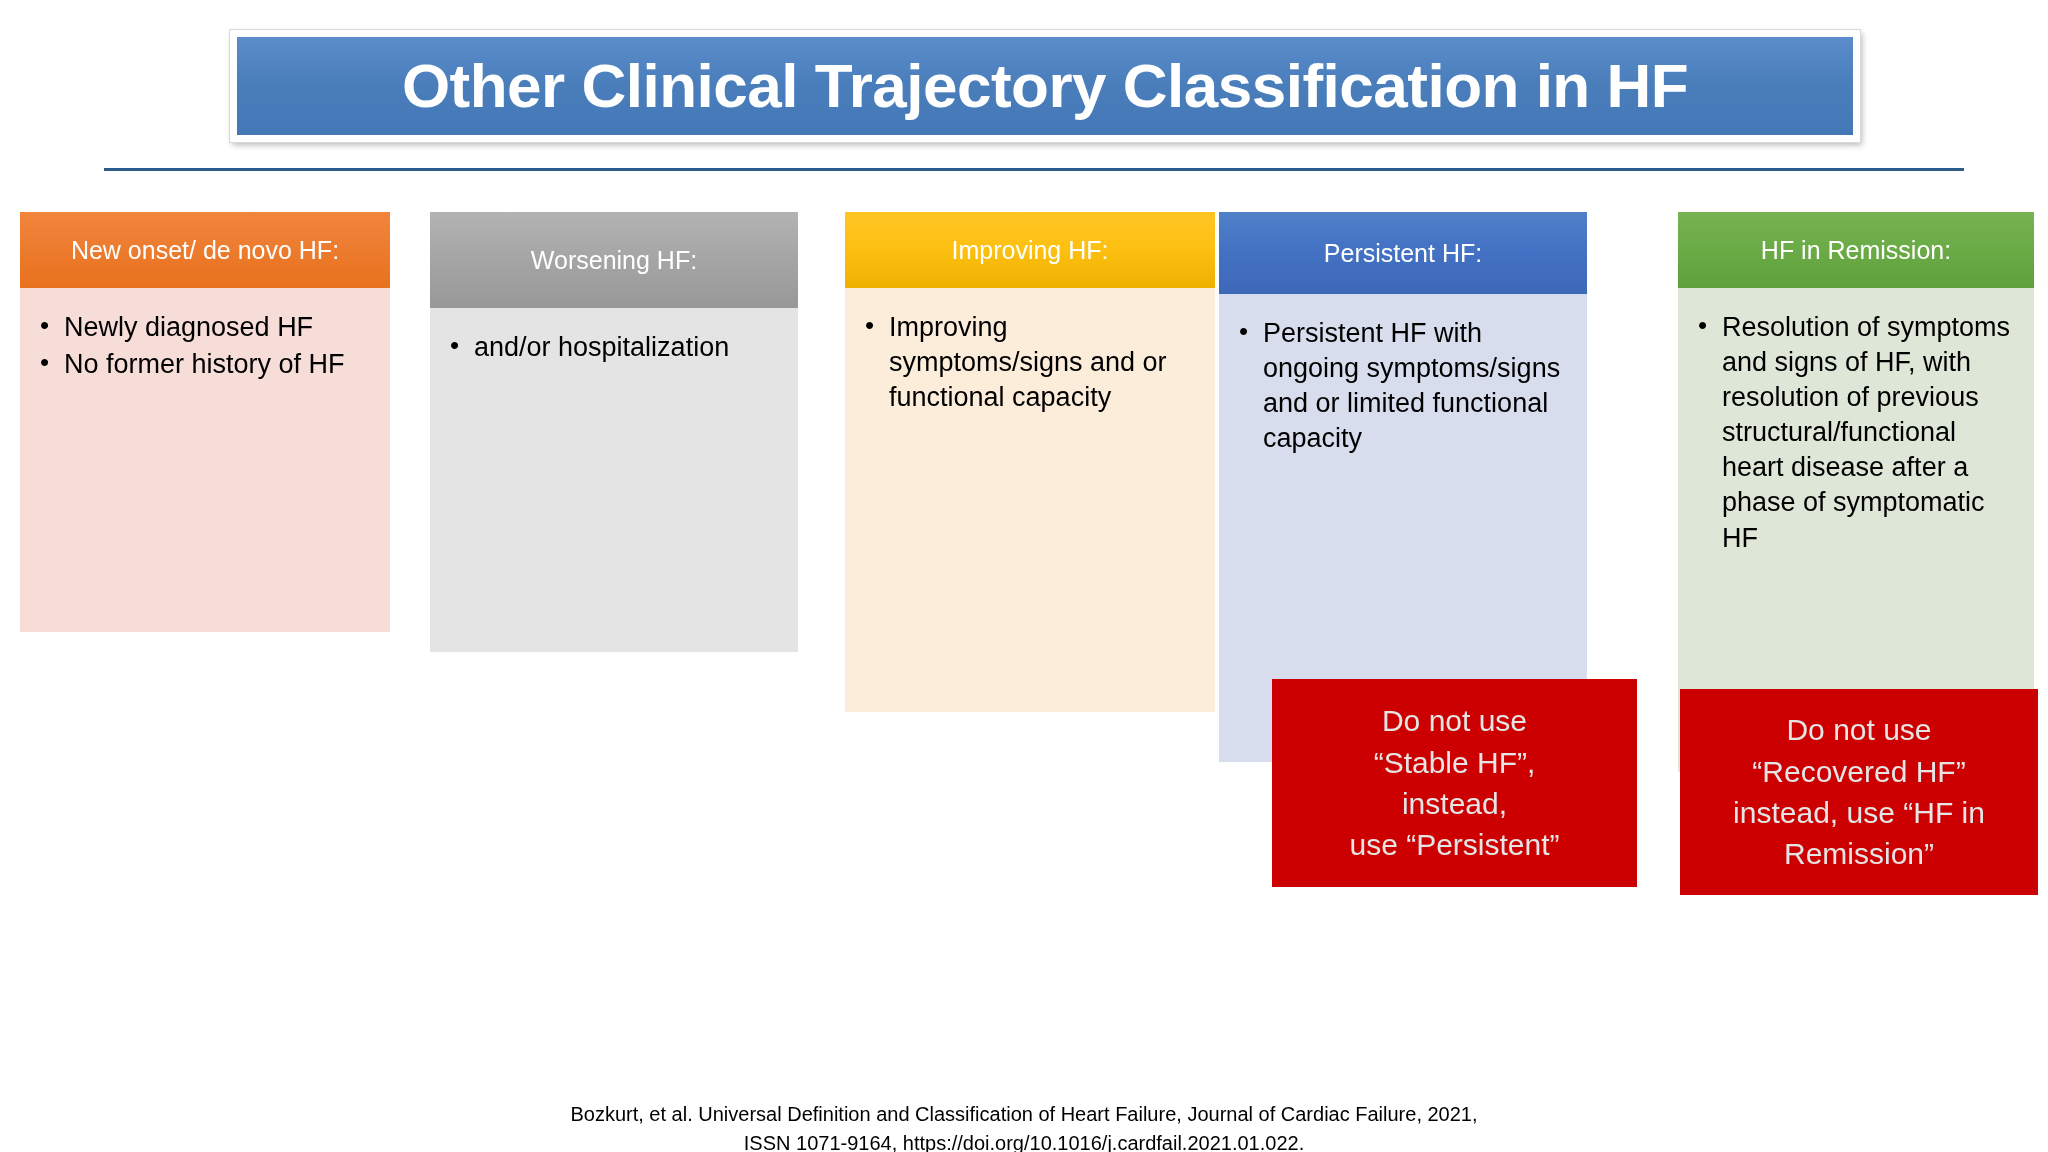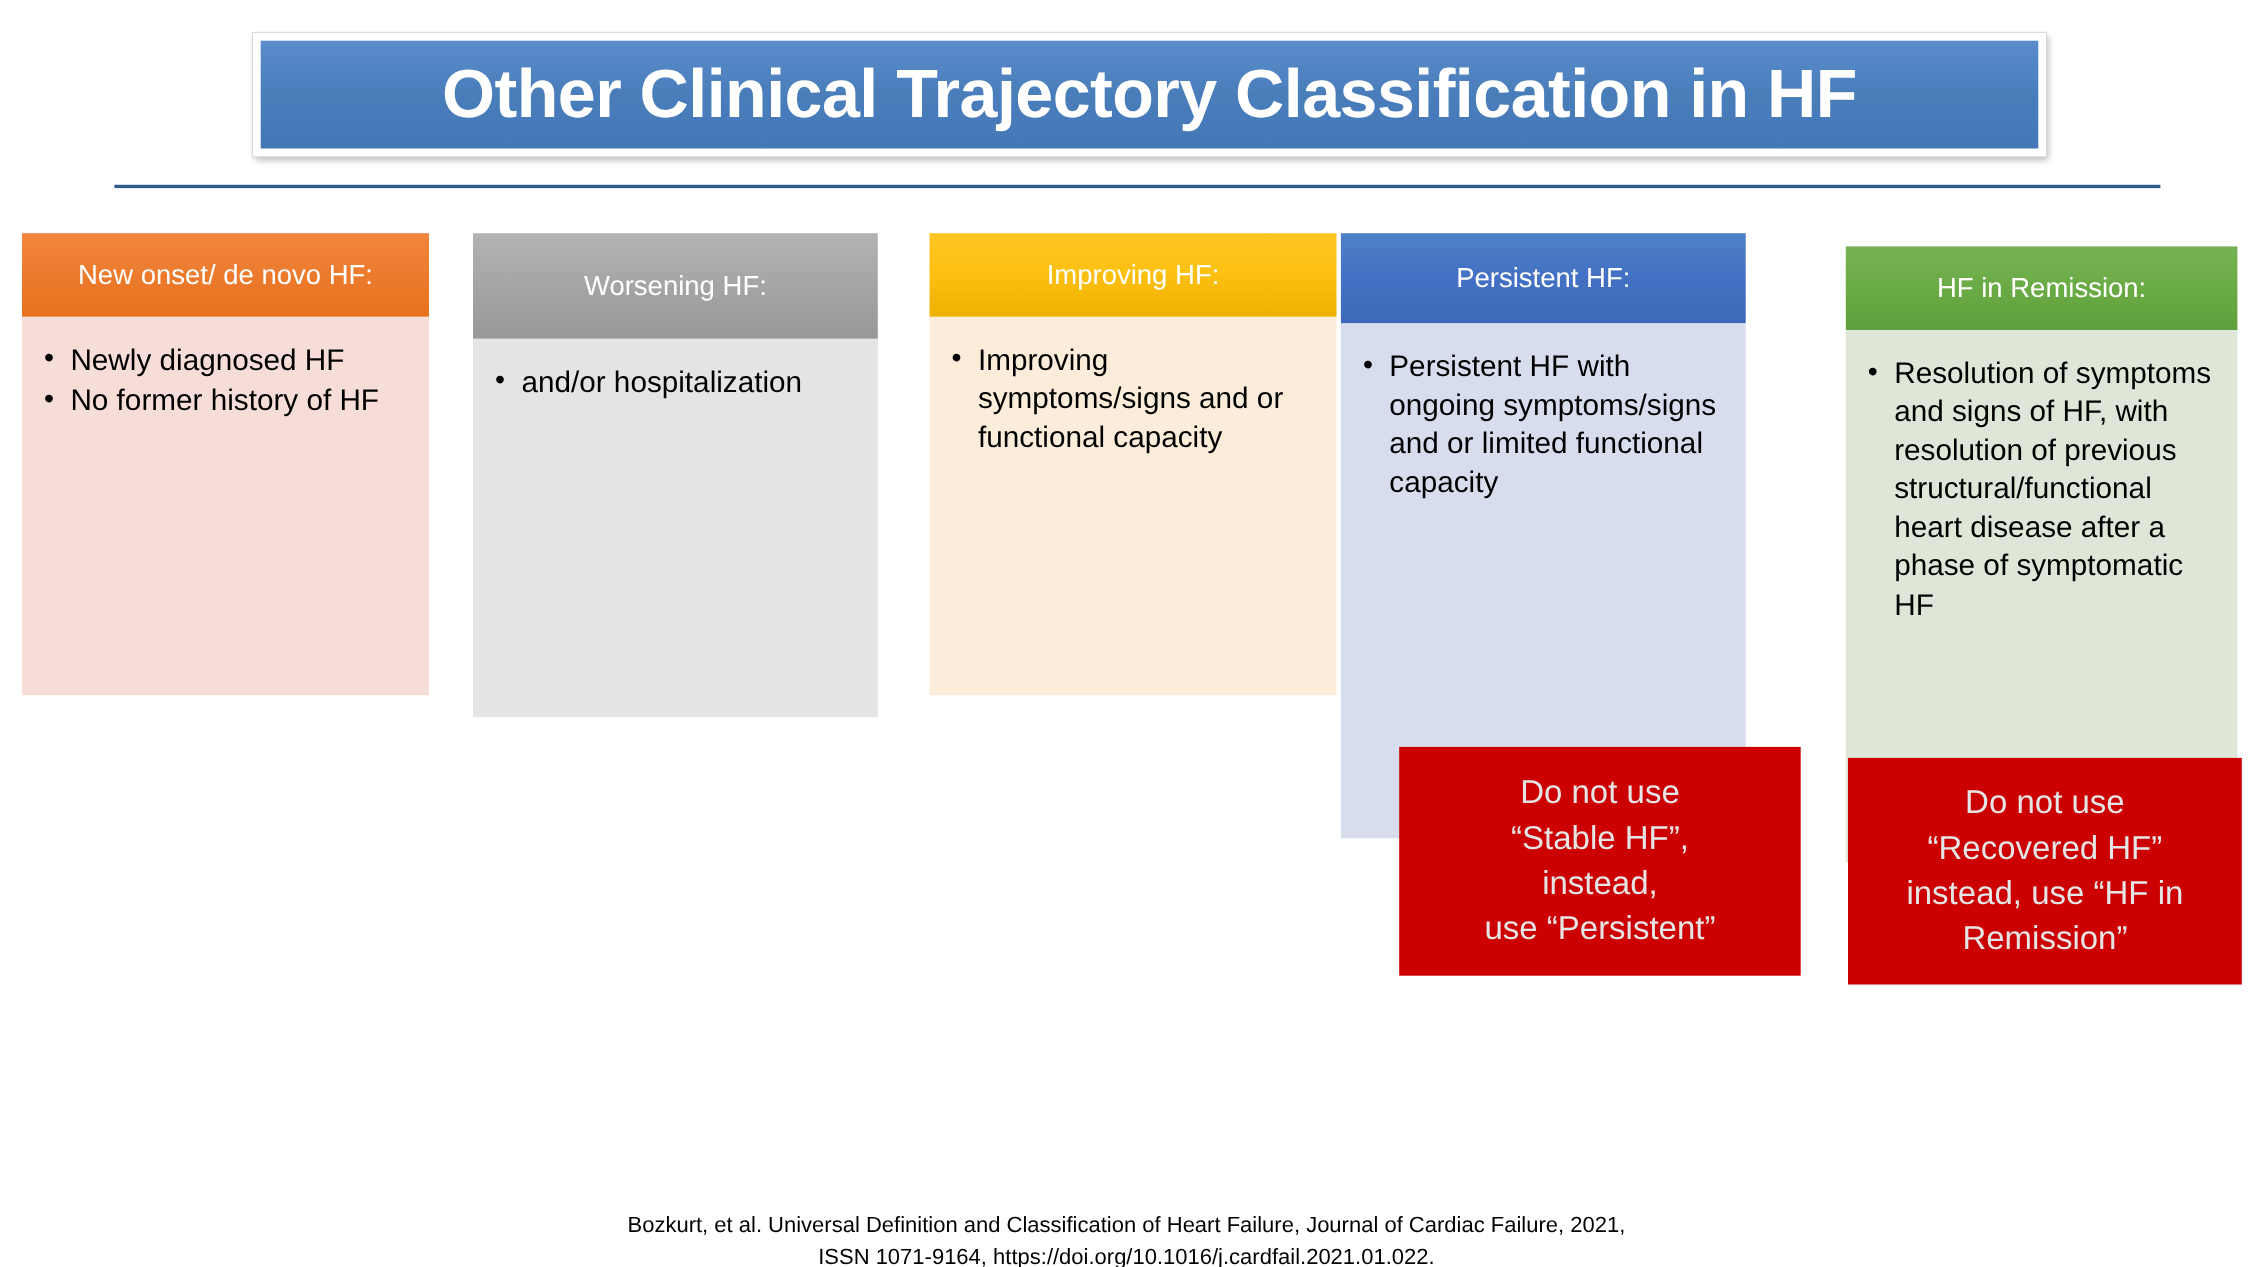--- a/index.html
+++ b/index.html
@@ -119,35 +119,35 @@
     height: 344px;
     background: #e4e4e4;
   }
 
   #col-improving { left: 845px; width: 370px; }
   #col-improving .col-header {
     height: 76px;
     background: linear-gradient(180deg, #ffc523 0%, #fdc113 45%, #efb100 100%);
   }
   #col-improving .col-body {
-    height: 344px;
+    height: 424px;
     background: #fceddb;
   }
 
   #col-persistent { left: 1219px; width: 368px; }
   #col-persistent .col-header {
     height: 82px;
     background: linear-gradient(180deg, #4f81c7 0%, #4472c4 45%, #3c68b8 100%);
   }
   #col-persistent .col-body {
     height: 468px;
     background: #d8ddee;
   }
 
-  #col-remission { left: 1678px; width: 356px; margin-top: 12px; }
+  #col-remission { left: 1678px; width: 356px; }
   #col-remission .col-header {
     height: 76px;
     background: linear-gradient(180deg, #76b252 0%, #6cac47 45%, #60a03c 100%);
   }
   #col-remission .col-body {
     height: 484px;
     background: #dde6d7;
   }
 
   

